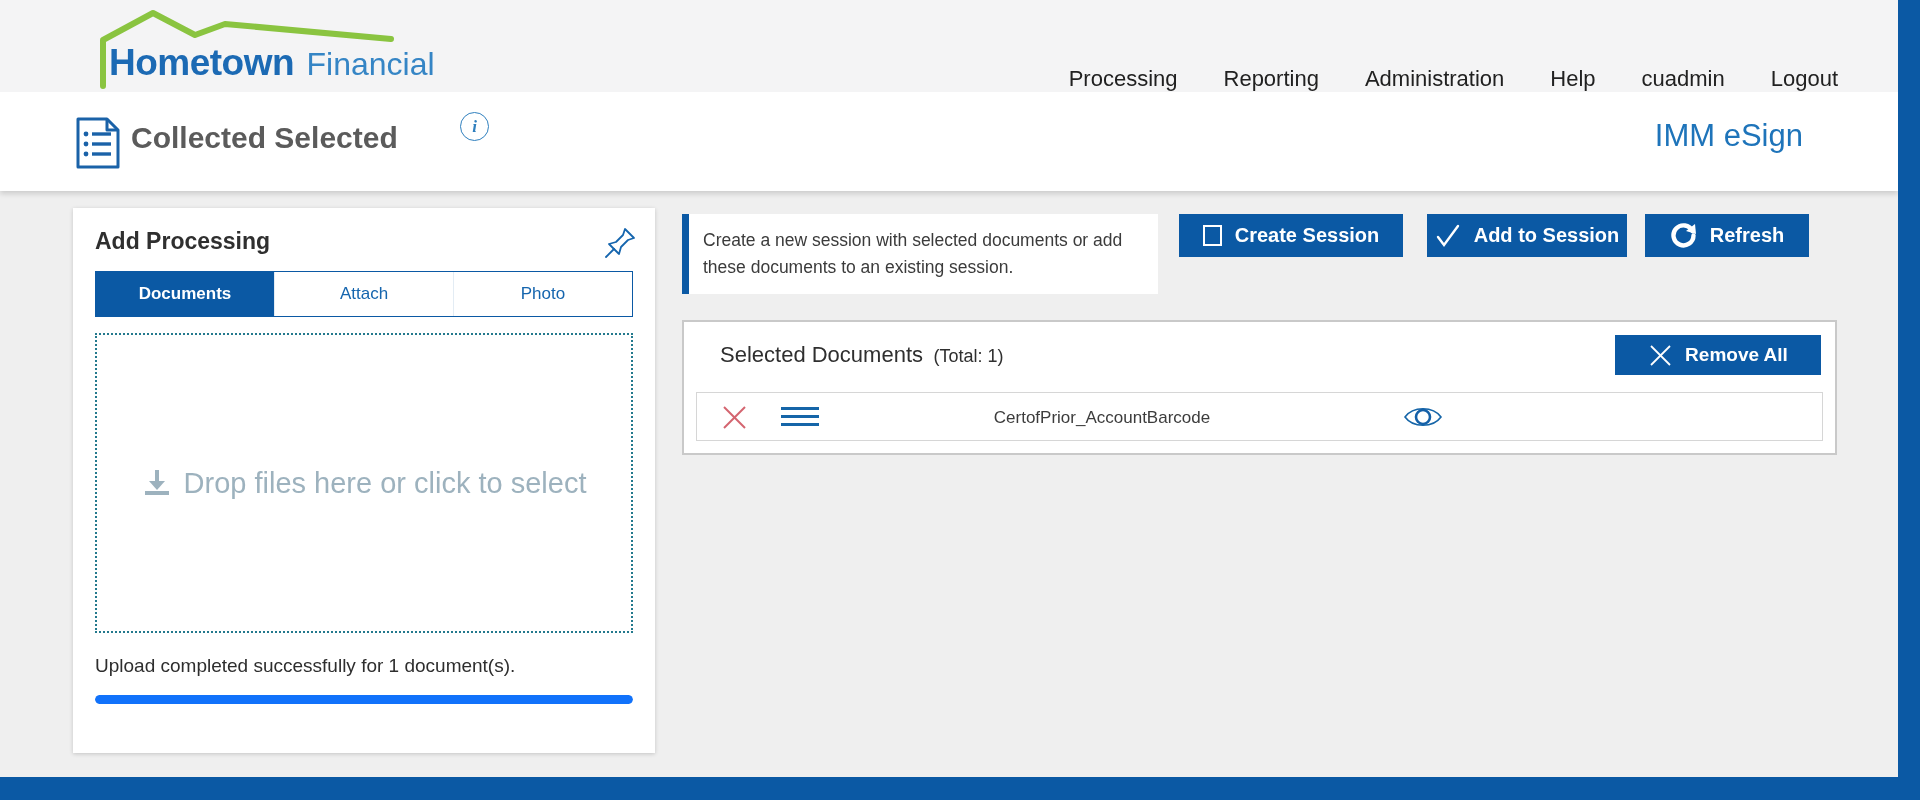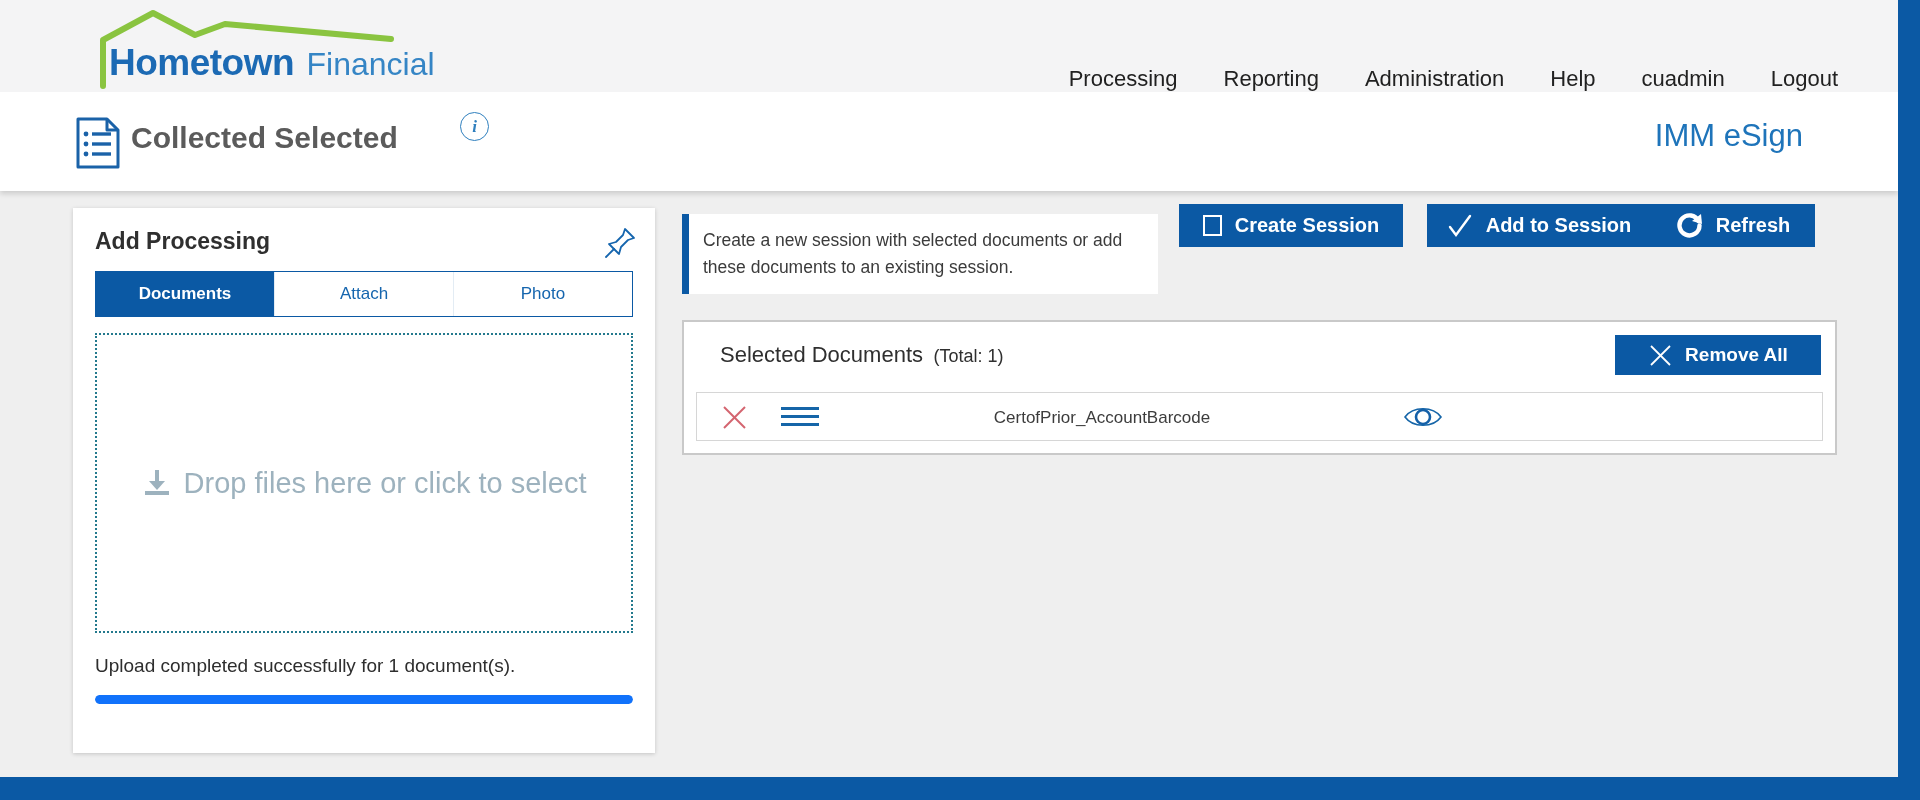--- a/index.html
+++ b/index.html
@@ -46,26 +46,26 @@
   .upload-status { margin-top:22px; font-size:19px; color:#2e2e2e; }
   .progress-track { margin-top:18px; height:9px; border-radius:5px; background:#e9eef3; overflow:hidden; }
   .progress-fill { height:100%; border-radius:5px; background:#1172fb; }
 
   
   .hint-box { position:absolute; left:682px; top:214px; width:476px; min-height:80px; background:#fff;
               border-left:7px solid #0b59a4; padding:13px 16px 13px 14px; }
   .hint-text { font-size:17.5px; line-height:1.55; color:#3b3b3b; }
 
   
-  .actions { position:absolute; left:1179px; top:204px; display:flex; }
+  .actions { position:absolute; left:1179px; top:214px; display:flex; }
   .btn { height:43px; background:#0b59a4; color:#fff; border:none; display:flex; align-items:center;
          justify-content:center; gap:13px; font-size:20px; font-weight:600; cursor:pointer;
          font-family:"Liberation Sans", sans-serif; }
   .btn-create { width:224px; margin-right:24px; }
-  .btn-add { width:224px; margin-right:0; }
+  .btn-add { width:200px; margin-right:18px; }
   .btn-refresh { width:164px; }
   .sq-icon { width:19px; height:21px; border:2px solid #fff; display:inline-block; }
 
   
   .selected-panel { position:absolute; left:682px; top:320px; width:1155px; height:135px; background:#fff;
                     border:2px solid #c9c9c9; }
   .selected-header { display:flex; align-items:center; justify-content:space-between; padding:13px 14px 0 36px; }
   .selected-title { font-size:22px; color:#2f2f2f; }
   .selected-total { font-size:18px; color:#2f2f2f; margin-left:6px; }
   .btn-remove-all { height:40px; width:206px; background:#0b59a4; color:#fff; border:none; display:flex;

